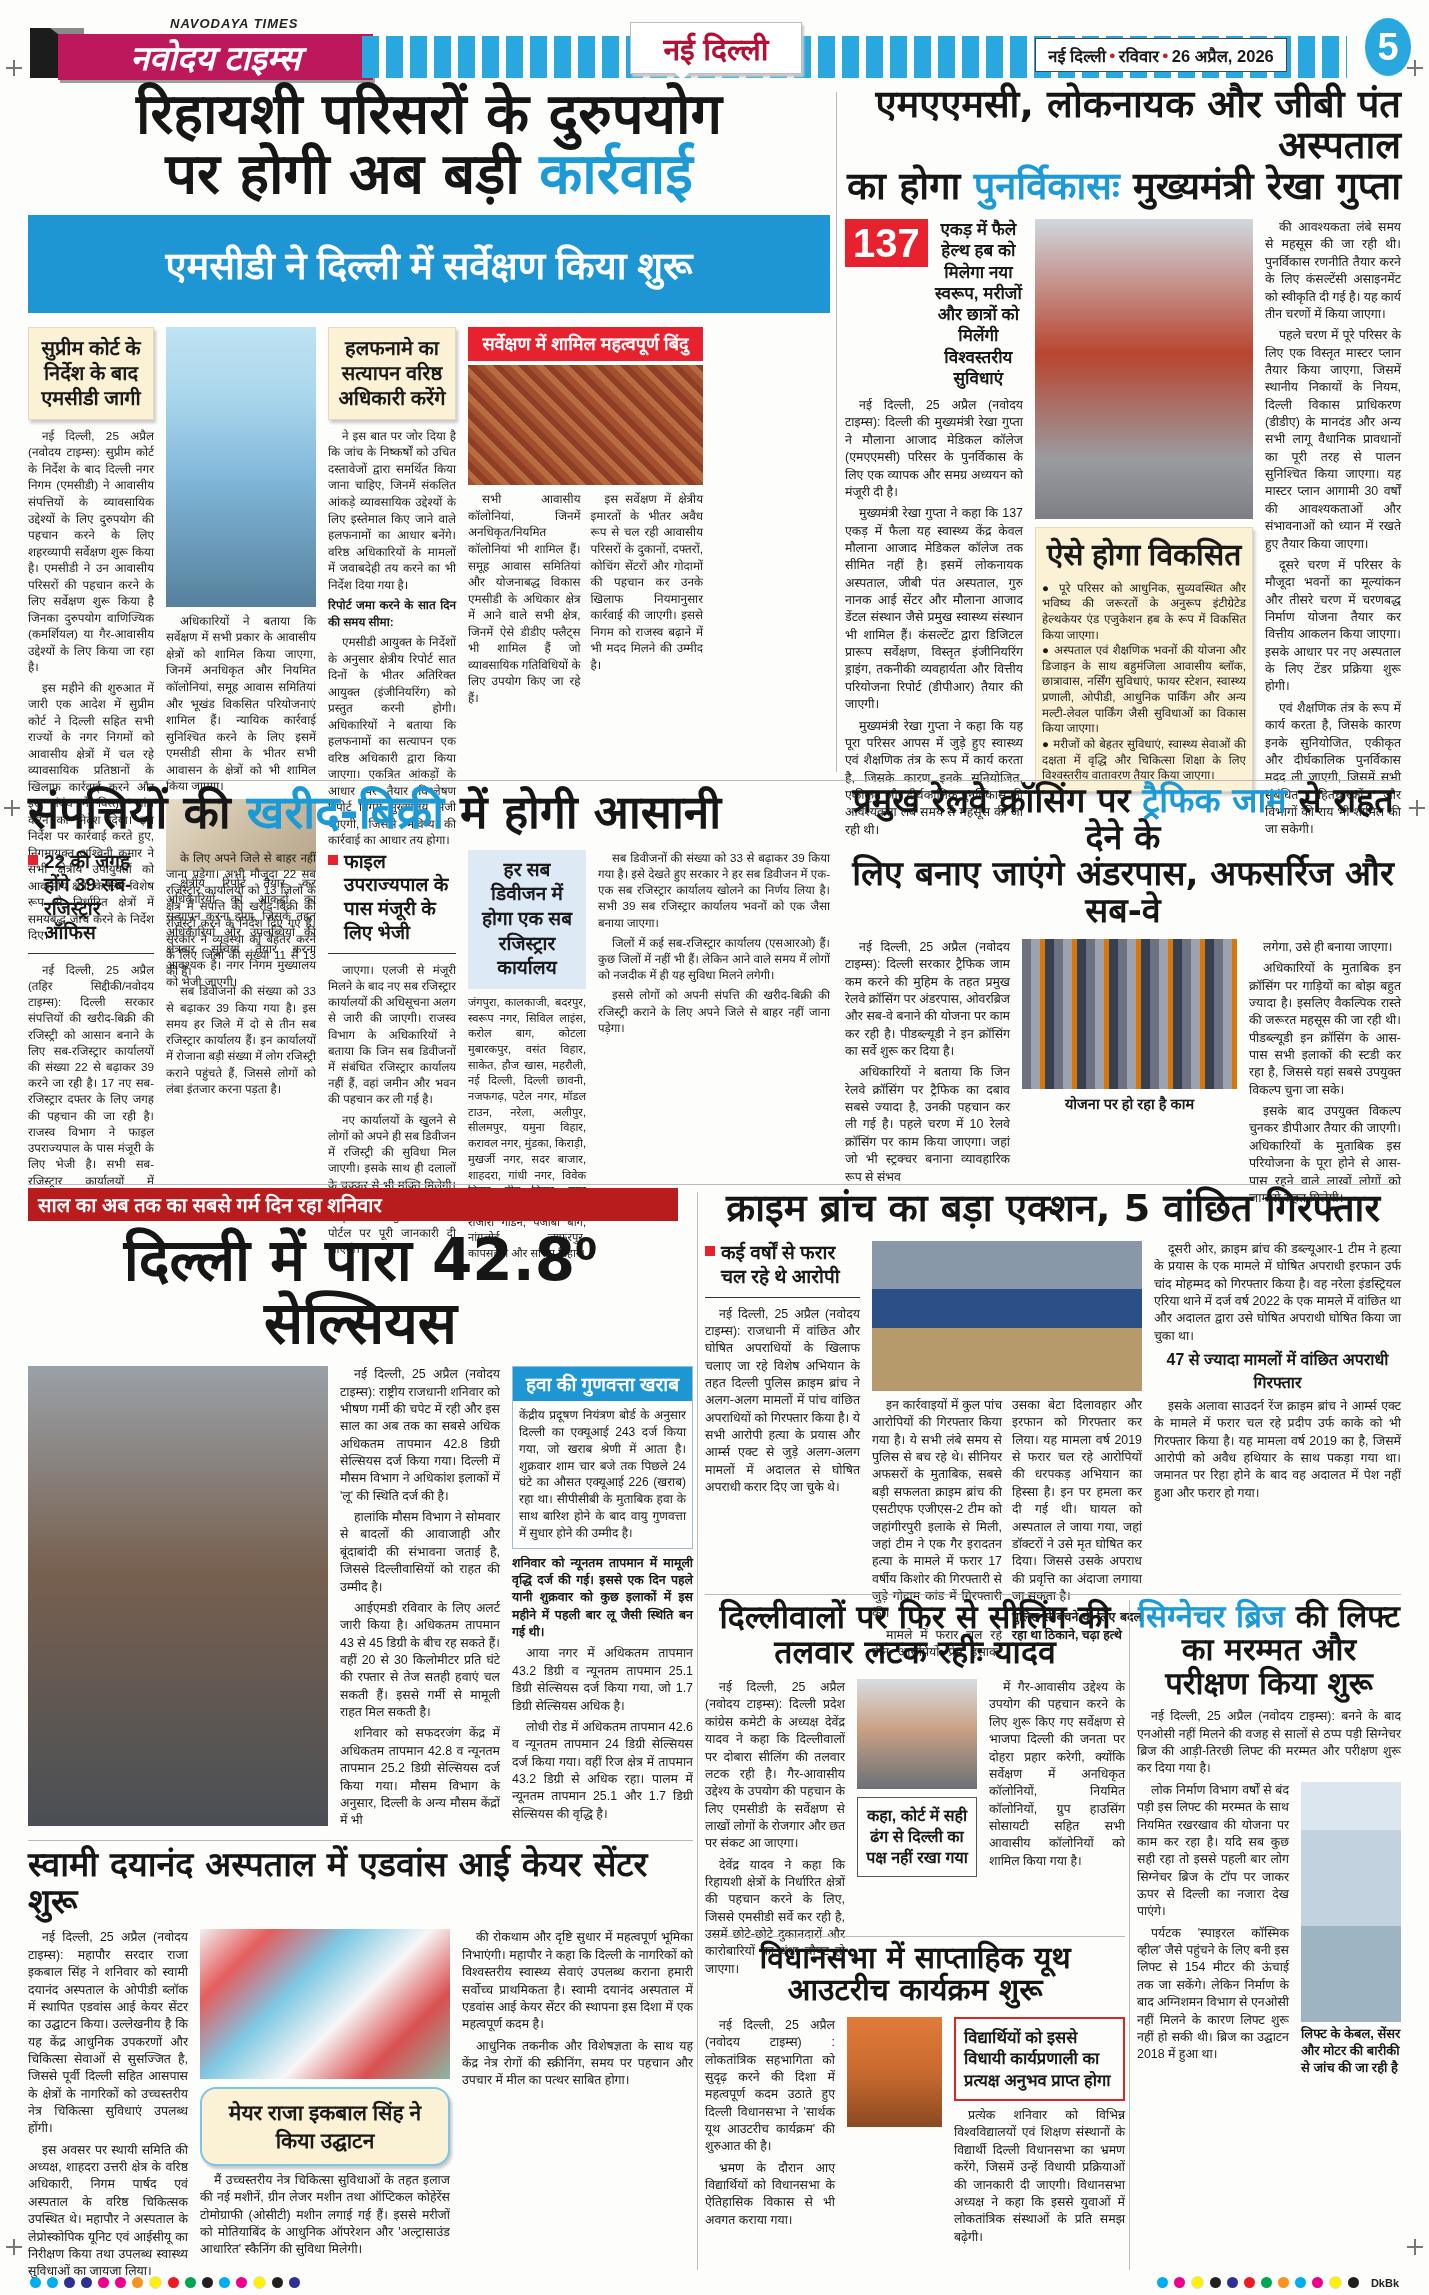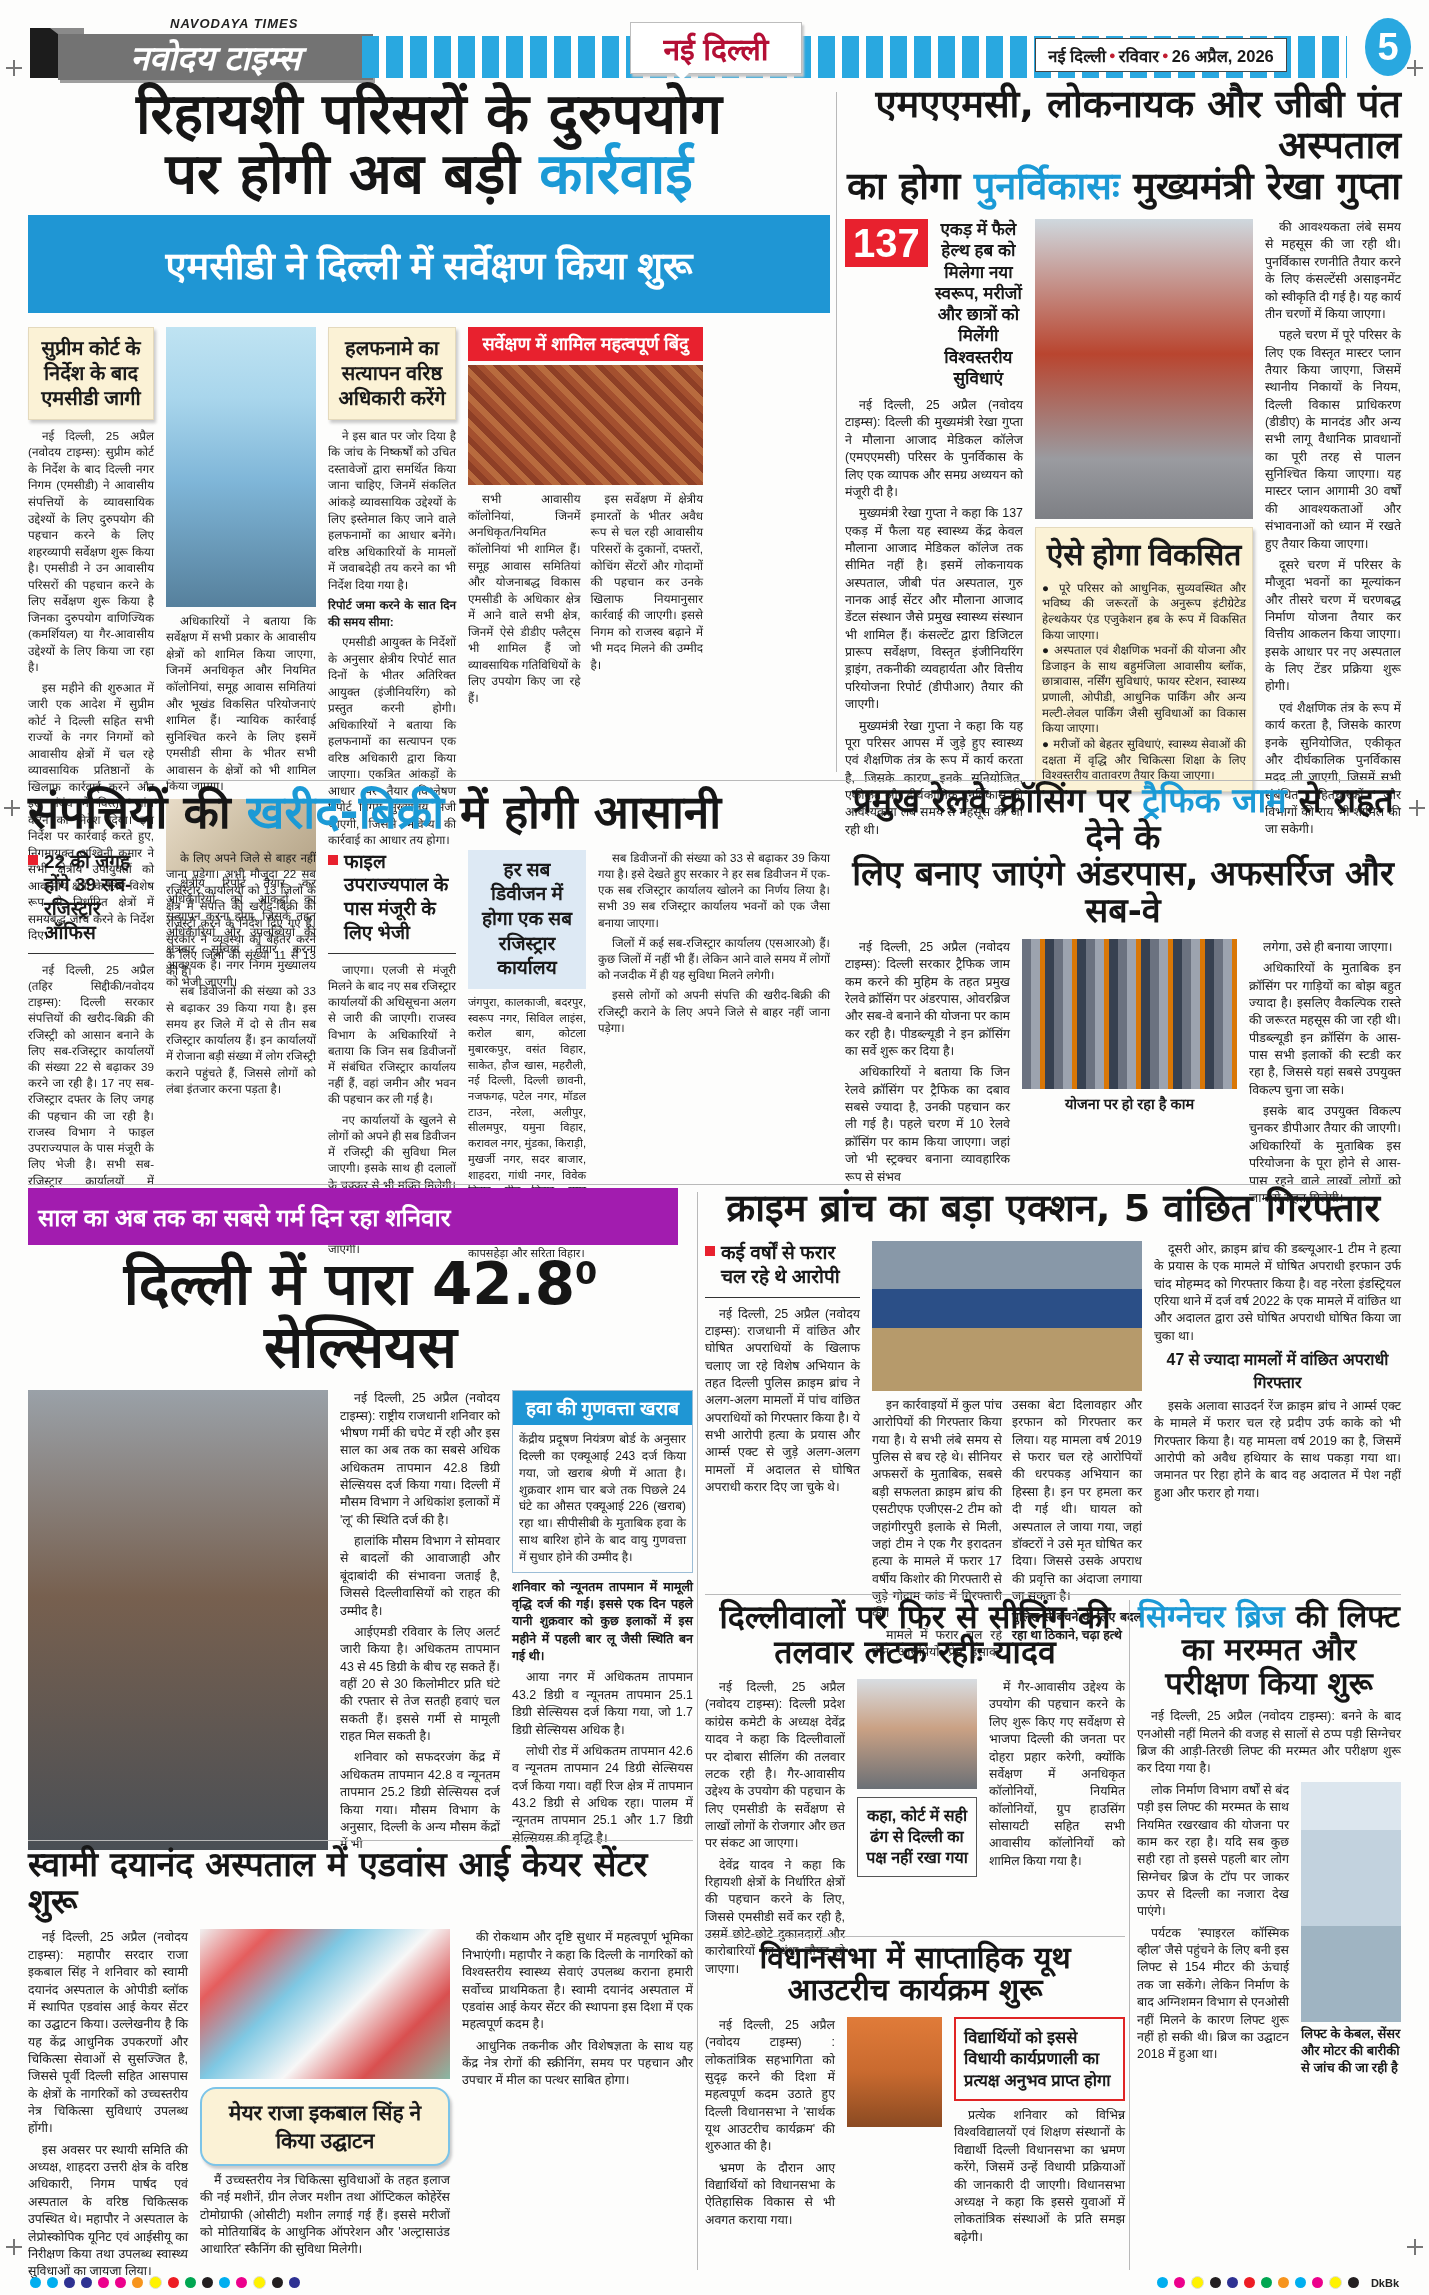--- a/index.html
+++ b/index.html
@@ -3,21 +3,21 @@
 <meta charset="utf-8">
 <style>
   html,body{margin:0;padding:0;background:#e9e9e9;}
   .page{position:relative;width:1429px;height:2295px;background:#fdfdfc;margin:0 auto;overflow:hidden;
         font-family:"Liberation Sans","DejaVu Sans",sans-serif;color:#1a1a1a;}
   .abs{position:absolute;}
   
   .fold{position:absolute;left:30px;top:28px;width:52px;height:50px;background:#1c1c1c;}
   .fold:after{content:"";position:absolute;right:-2px;top:0;border-left:34px solid transparent;border-top:26px solid #8a8a8a;}
   .brand-en{position:absolute;left:170px;top:16px;font-size:13px;font-weight:bold;font-style:italic;letter-spacing:1px;color:#222;}
-  .brand-box{position:absolute;left:58px;top:34px;width:315px;height:46px;background:#737373;color:#fff;
+  .brand-box{position:absolute;left:58px;top:34px;width:315px;height:46px;background:#be185d;color:#fff;
              display:flex;align-items:center;justify-content:center;font-size:34px;font-weight:bold;font-style:italic;
              box-shadow:2px 3px 0 #9e9e9e;}
   .stripes{position:absolute;left:362px;top:36px;width:985px;height:42px;
            background:repeating-linear-gradient(90deg,#29a8e0 0 17px,#ffffff 17px 24px);}
   .bubble{position:absolute;left:630px;top:22px;width:170px;height:50px;background:#fff;border:1px solid #bdbdbd;
           box-shadow:2px 3px 2px #c9c9c9;display:flex;align-items:center;justify-content:center;
           font-size:30px;font-weight:bold;color:#b40f35;}
   .bubble:after{content:"";position:absolute;left:42px;bottom:-16px;border:9px solid transparent;border-top-color:#fff;}
   .dateline{position:absolute;left:1035px;top:38px;width:250px;height:32px;background:#fff;border:1px solid #444;
             display:flex;align-items:center;justify-content:center;font-size:16.5px;font-weight:bold;gap:3px;}
@@ -243,21 +243,21 @@
           <p>अधिकारियों के मुताबिक इन क्रॉसिंग पर गाड़ियों का बोझ बहुत ज्यादा है। इसलिए वैकल्पिक रास्ते की जरूरत महसूस की जा रही थी। पीडब्ल्यूडी इन क्रॉसिंग के आस-पास सभी इलाकों की स्टडी कर रहा है, जिससे यहां सबसे उपयुक्त विकल्प चुना जा सके।</p>
           <p>इसके बाद उपयुक्त विकल्प चुनकर डीपीआर तैयार की जाएगी। अधिकारियों के मुताबिक इस परियोजना के पूरा होने से आस-पास रहने वाले लाखों लोगों को जाम से राहत मिलेगी।</p>
         </div>
       </div>
     </div>
   </section>
 
   <div class="rule abs" style="left:28px;top:1184px;width:1373px;height:1px;"></div>
 
   <section class="abs" style="left:28px;top:1188px;width:665px;height:648px;">
-    <div style="background:#a21caf;color:#fff;font-weight:bold;font-size:24px;padding:12px 10px;width:630px;">साल का अब तक का सबसे गर्म दिन रहा शनिवार</div>
+    <div style="background:#b91c1c;color:#fff;font-weight:bold;font-size:20px;padding:3px 10px;width:630px;">साल का अब तक का सबसे गर्म दिन रहा शनिवार</div>
     <div class="headline" style="font-size:58px;text-align:center;margin-top:8px;">
       <span>दिल्ली में पारा 42.8</span><sup style="font-size:55%;">0</sup><span> सेल्सियस</span>
     </div>
     <div class="cols" style="margin-top:12px;height:500px;">
       <div class="col" style="flex:0 0 300px;">
         <div class="ph ph-heat" style="width:100%;height:460px;"></div>
       </div>
       <div class="col" style="flex:0 0 160px;">
         <div class="body">
           <p>नई दिल्ली, 25 अप्रैल (नवोदय टाइम्स): राष्ट्रीय राजधानी शनिवार को भीषण गर्मी की चपेट में रही और इस साल का अब तक का सबसे अधिक अधिकतम तापमान 42.8 डिग्री सेल्सियस दर्ज किया गया। दिल्ली में मौसम विभाग ने अधिकांश इलाकों में 'लू' की स्थिति दर्ज की है।</p>

